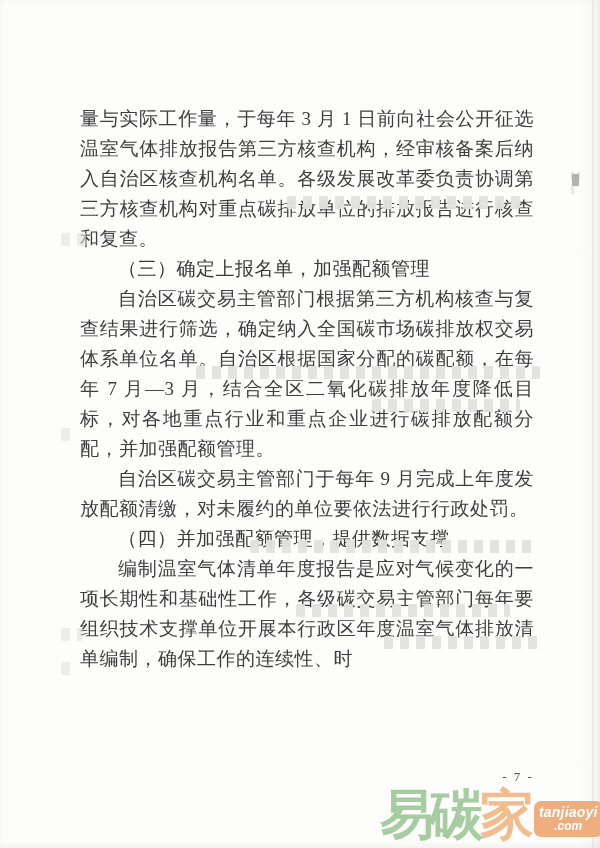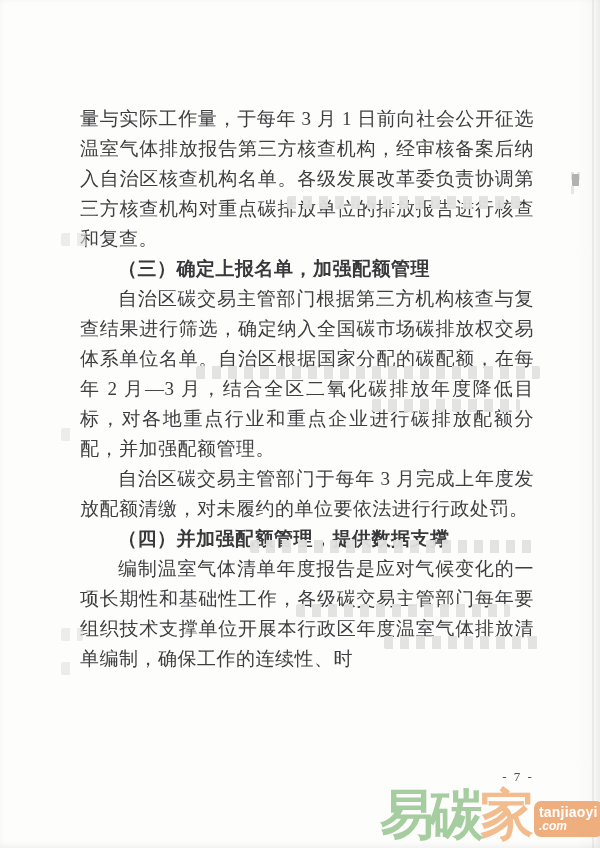--- a/index.html
+++ b/index.html
@@ -23,21 +23,21 @@
     background:#9a9a9a;opacity:.75;border-radius:1px;
     box-shadow:-3px -4px 0 -2px rgba(150,150,150,.35), -3px 10px 0 -2px rgba(150,150,150,.3), 3px -4px 0 -2px rgba(150,150,150,.3);
   }
   .textblock{
     position:absolute;left:80px;top:104px;width:454px;
     color:#3e3e40;font-size:19px;line-height:30px;
     text-align:justify;letter-spacing:.5px;
   }
   .textblock p{margin:0;word-break:break-all}
   .textblock p.indent{text-indent:2em}
-  .textblock p.heading{font-weight:700;color:#39393b}
+  .textblock p.heading{font-weight:400;color:#39393b}
   
   .bleed{
     position:absolute;height:13px;
     background:repeating-linear-gradient(90deg,#e2e2e0 0 9px,rgba(255,255,255,0) 9px 16px);
     filter:blur(.7px);opacity:.95;border-radius:2px;
   }
   .bleed.light{opacity:.6}
   .page-number{
     position:absolute;left:488px;top:769px;width:60px;
     text-align:center;font-size:13px;color:#4c4c4e;letter-spacing:2px;
@@ -55,36 +55,36 @@
   .logo-char.green{color:#a6cda0}
   .logo-char.orange{color:#f2bd8e}
   .logo-box{
     margin-left:4px;margin-top:15px;
     width:74px;height:36px;border-radius:7px;
     background:#efae7d;color:#ffffff;
     display:flex;flex-direction:column;justify-content:center;
     padding:1px 5px 2px 5px;box-sizing:border-box;
     font-family:"Liberation Sans","DejaVu Sans",sans-serif;
   }
-  .logo-brand{font-size:14px;font-weight:700;line-height:15px;letter-spacing:.2px}
-  .logo-domain{font-size:12px;font-weight:700;line-height:13px;text-align:left;font-style:italic}
+  .logo-brand{font-size:14px;font-style:italic;font-weight:700;line-height:15px;letter-spacing:.2px}
+  .logo-domain{font-size:12px;font-weight:700;line-height:13px;text-align:center;font-style:italic}
 </style>
 </head>
 <body>
 
 <div class="page">
 
   <div class="scan-line"></div>
   <div class="staple-mark"></div>
 
   <div class="textblock">
     <p>量与实际工作量，于每年 3 月 1 日前向社会公开征选温室气体排放报告第三方核查机构，经审核备案后纳入自治区核查机构名单。各级发展改革委负责协调第三方核查机构对重点碳排放单位的排放报告进行核查和复查。</p>
     <p class="indent heading">（三）确定上报名单，加强配额管理</p>
-    <p class="indent">自治区碳交易主管部门根据第三方机构核查与复查结果进行筛选，确定纳入全国碳市场碳排放权交易体系单位名单。自治区根据国家分配的碳配额，在每年 2 月—3 月，结合全区二氧化碳排放年度降低目标，对各地重点行业和重点企业进行碳排放配额分配，并加强配额管理。</p>
-    <p class="indent">自治区碳交易主管部门于每年 3 月完成上年度发放配额清缴，对未履约的单位要依法进行行政处罚。</p>
+    <p class="indent">自治区碳交易主管部门根据第三方机构核查与复查结果进行筛选，确定纳入全国碳市场碳排放权交易体系单位名单。自治区根据国家分配的碳配额，在每年 7 月—3 月，结合全区二氧化碳排放年度降低目标，对各地重点行业和重点企业进行碳排放配额分配，并加强配额管理。</p>
+    <p class="indent">自治区碳交易主管部门于每年 9 月完成上年度发放配额清缴，对未履约的单位要依法进行行政处罚。</p>
     <p class="indent heading">（四）并加强配额管理，提供数据支撑</p>
     <p class="indent">编制温室气体清单年度报告是应对气候变化的一项长期性和基础性工作，各级碳交易主管部门每年要组织技术支撑单位开展本行政区年度温室气体排放清单编制，确保工作的连续性、时</p>
   </div>
 
   <div class="bleed" style="left:287px;top:196px;width:233px"></div>
   <div class="bleed" style="left:196px;top:366px;width:344px"></div>
   <div class="bleed" style="left:372px;top:399px;width:148px"></div>
   <div class="bleed" style="left:250px;top:540px;width:288px"></div>
   <div class="bleed" style="left:296px;top:604px;width:214px"></div>
   <div class="bleed" style="left:384px;top:636px;width:154px"></div>

